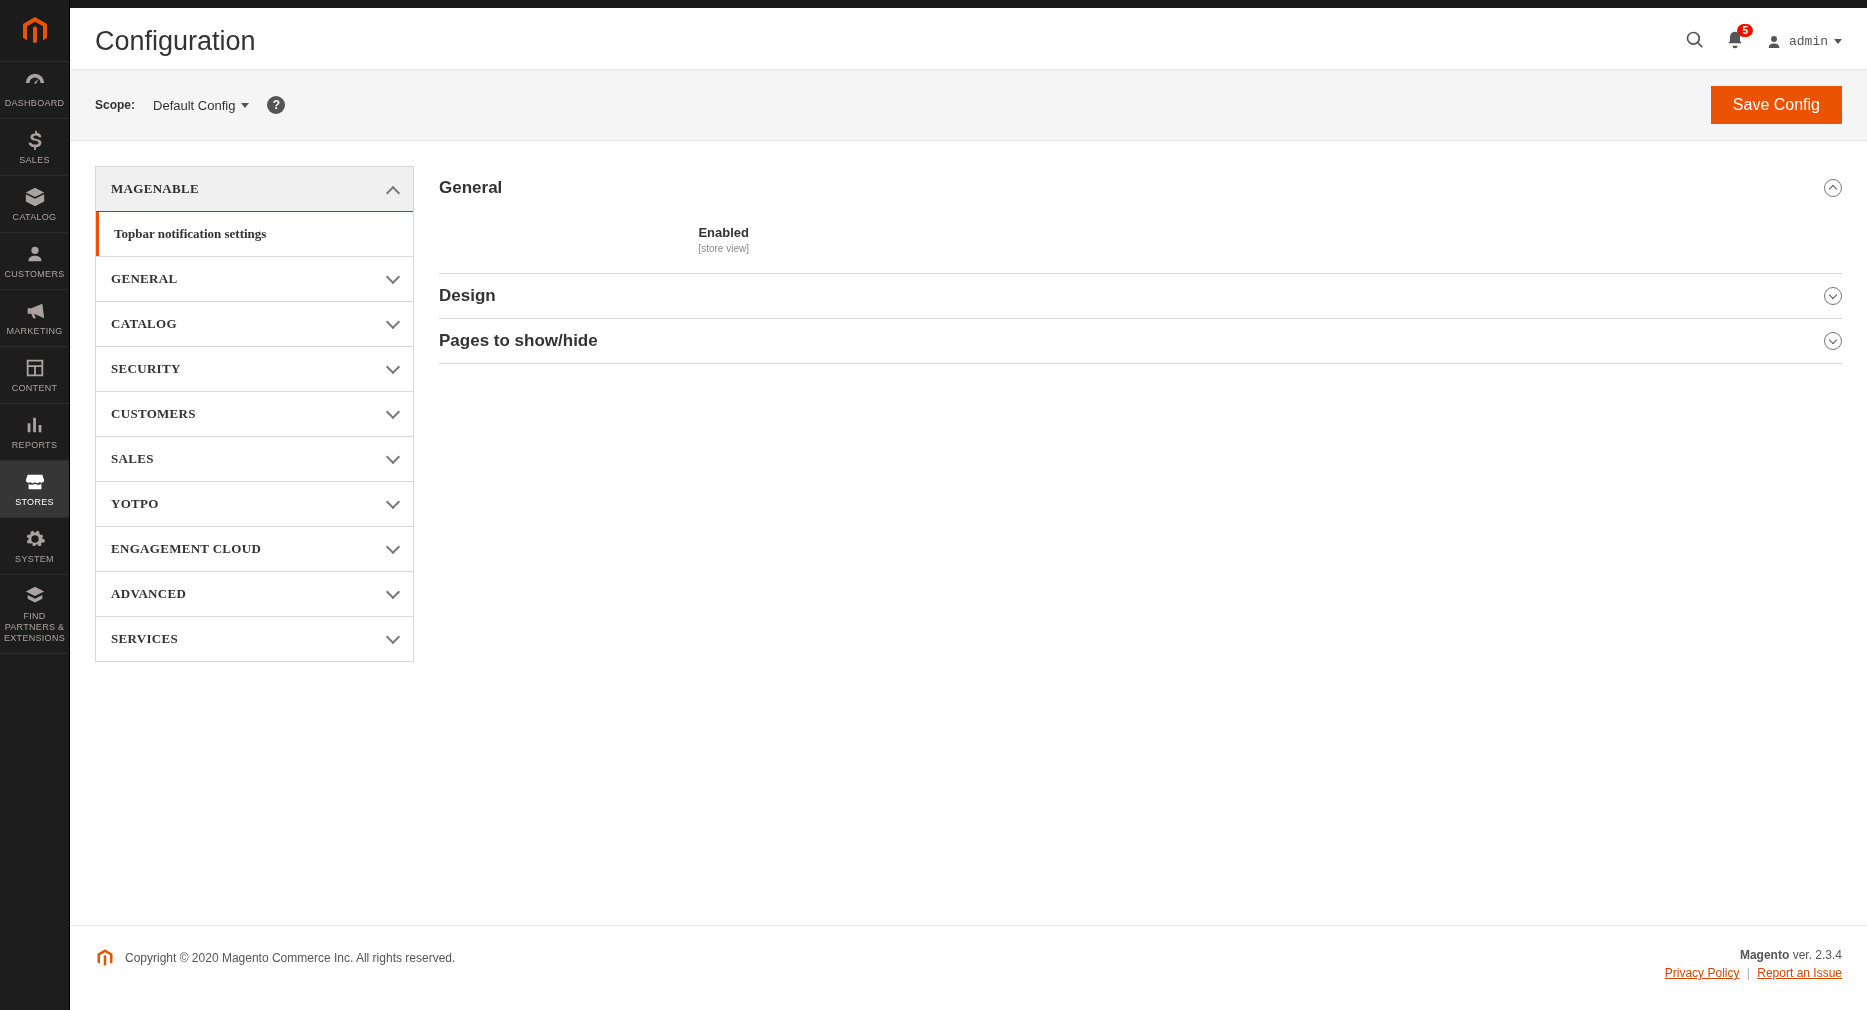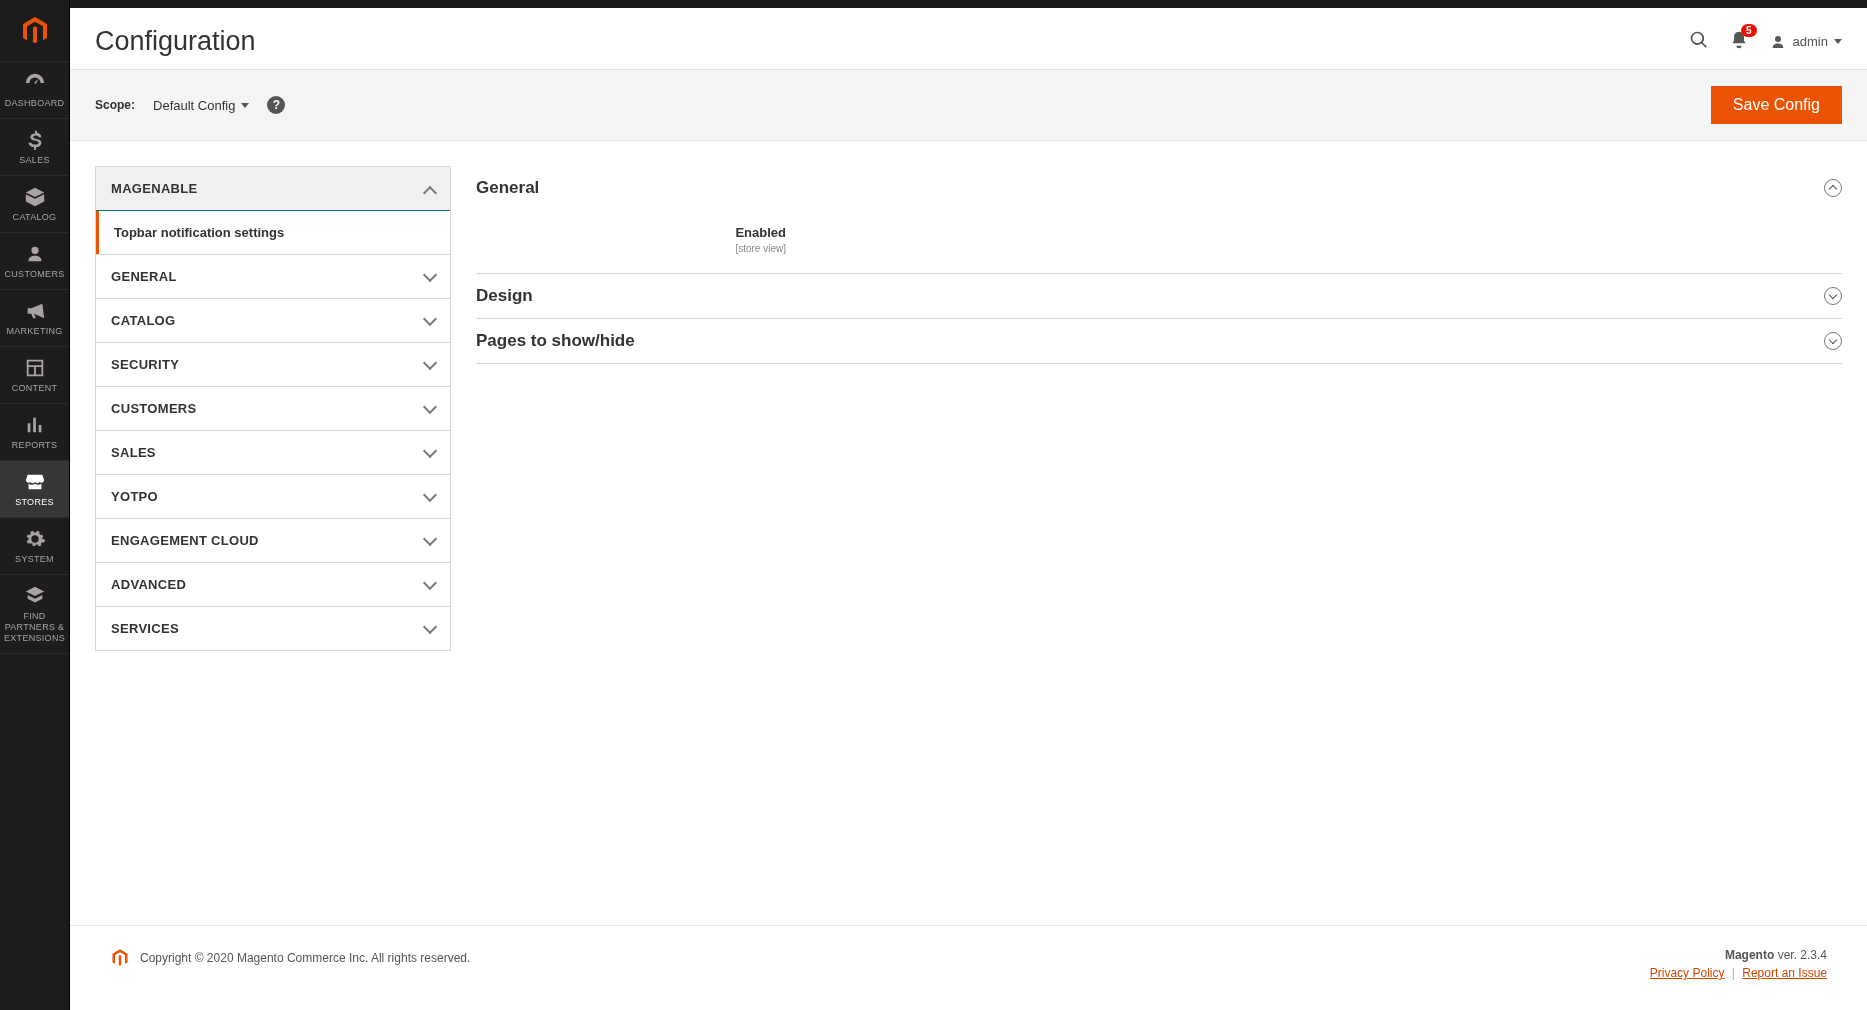--- a/index.html
+++ b/index.html
@@ -17,37 +17,37 @@
 
 
 .main { flex:1; background:#fff; display:flex; flex-direction:column; }
 .topbar-black { height:8px; background:#1a1a1a; }
 .header { display:flex; align-items:center; justify-content:space-between; padding:18px 25px 12px 25px; }
 .header h1 { font-size:27px; font-weight:400; color:#333; }
 .header-actions { display:flex; align-items:center; gap:20px; }
 .icon-btn { cursor:pointer; position:relative; }
 .icon-btn svg { width:20px; height:20px; fill:#555; }
 .badge { position:absolute; top:-6px; right:-8px; background:#eb1000; color:#fff; border-radius:8px; padding:1px 5px; font-size:10px; font-weight:bold; }
-.user-menu { display:flex; align-items:center; gap:6px; cursor:pointer; color:#555; font-size:13px; }
+.user-menu { display:flex; align-items:center; gap:6px; cursor:pointer; color:#555; font-size:13px;font-family:Liberation Mono, monospace; }
 .user-menu svg.person { width:18px; height:18px; fill:#555; }
 .caret-down { width:0; height:0; border-left:4px solid transparent; border-right:4px solid transparent; border-top:5px solid #555; }
 
 
 .scope-bar { background:#f5f5f5; border-top:1px solid #e5e5e5; border-bottom:1px solid #e5e5e5; padding:16px 25px; display:flex; align-items:center; justify-content:space-between; }
 .scope-left { display:flex; align-items:center; gap:18px; }
 .scope-left strong { font-size:12px; color:#333; font-weight:bold; }
 .scope-select { display:flex; align-items:center; gap:6px; cursor:pointer; color:#333; font-size:13px; }
 .help-circle { width:18px; height:18px; border-radius:50%; background:#555; color:#fff; display:flex; align-items:center; justify-content:center; font-size:12px; font-weight:bold; cursor:pointer; }
 .save-btn { background:#eb5202; color:#fff; border:none; padding:10px 22px; font-size:16px; cursor:pointer; }
 
 
 .content { display:flex; gap:25px; padding:25px; flex:1; }
 
 
-.config-nav { width:356px; }
+.config-nav { width:319px;font-family:Liberation Serif, serif; }
 .config-group { border:1px solid #d8d8d8; background:#fff; margin-bottom:-1px; }
 .config-group-header { padding:14px 15px; display:flex; align-items:center; justify-content:space-between; cursor:pointer; font-size:13px; font-weight:600; color:#333; text-transform:uppercase; letter-spacing:0.3px; }
 .config-group.expanded .config-group-header { background:#f0f0f0; }
 .chev { width:10px; height:10px; position:relative; }
 .chev::before { content:''; position:absolute; width:8px; height:8px; border-right:2px solid #777; border-bottom:2px solid #777; transform:rotate(45deg); top:-2px; left:0; }
 .chev.up::before { transform:rotate(-135deg); top:4px; }
 .config-sub { border-top:1px solid #0f766e; }
 .config-sub-item { padding:14px 15px 14px 15px; border-left:3px solid #eb5202; font-weight:600; color:#333; font-size:13px; background:#fff; cursor:pointer; }
 
 
@@ -63,21 +63,21 @@
 .field-label { width:325px; text-align:right; padding-right:15px; padding-top:3px; }
 .field-label .lbl { font-size:13px; font-weight:600; color:#333; display:block; }
 .field-label .scope-hint { font-size:10px; color:#888; }
 .field-control { }
 .select-wrap { display:flex; border:1px solid #aaa; background:#fff; width:435px; }
 .select-wrap .val { flex:1; padding:5px 10px; font-size:13px; }
 .select-wrap .sel-btn { width:28px; background:#e8e8e8; border-left:1px solid #aaa; display:flex; align-items:center; justify-content:center; }
 .select-wrap .sel-btn::before { content:''; width:0; height:0; border-left:4px solid transparent; border-right:4px solid transparent; border-top:5px solid #555; }
 
 
-.footer { border-top:1px solid #e5e5e5; padding:22px 40px 30px; display:flex; align-items:flex-start; justify-content:space-between; color:#555; font-size:12px; background:#fff; }
+.footer { border-top:1px solid #e5e5e5; padding:22px 25px 30px; display:flex; align-items:flex-start; justify-content:space-between; color:#555; font-size:12px; background:#fff; }
 .footer-left { display:flex; align-items:center; gap:10px; }
 .footer-left svg { width:20px; height:20px; }
 .footer-right { text-align:right; }
 .footer a { color:#d44600; text-decoration:underline; }
 .footer .ver-line { margin-bottom:4px; }
 .sep { color:#aaa; margin:0 4px; }
 </style>
 </head>
 <body>
 

